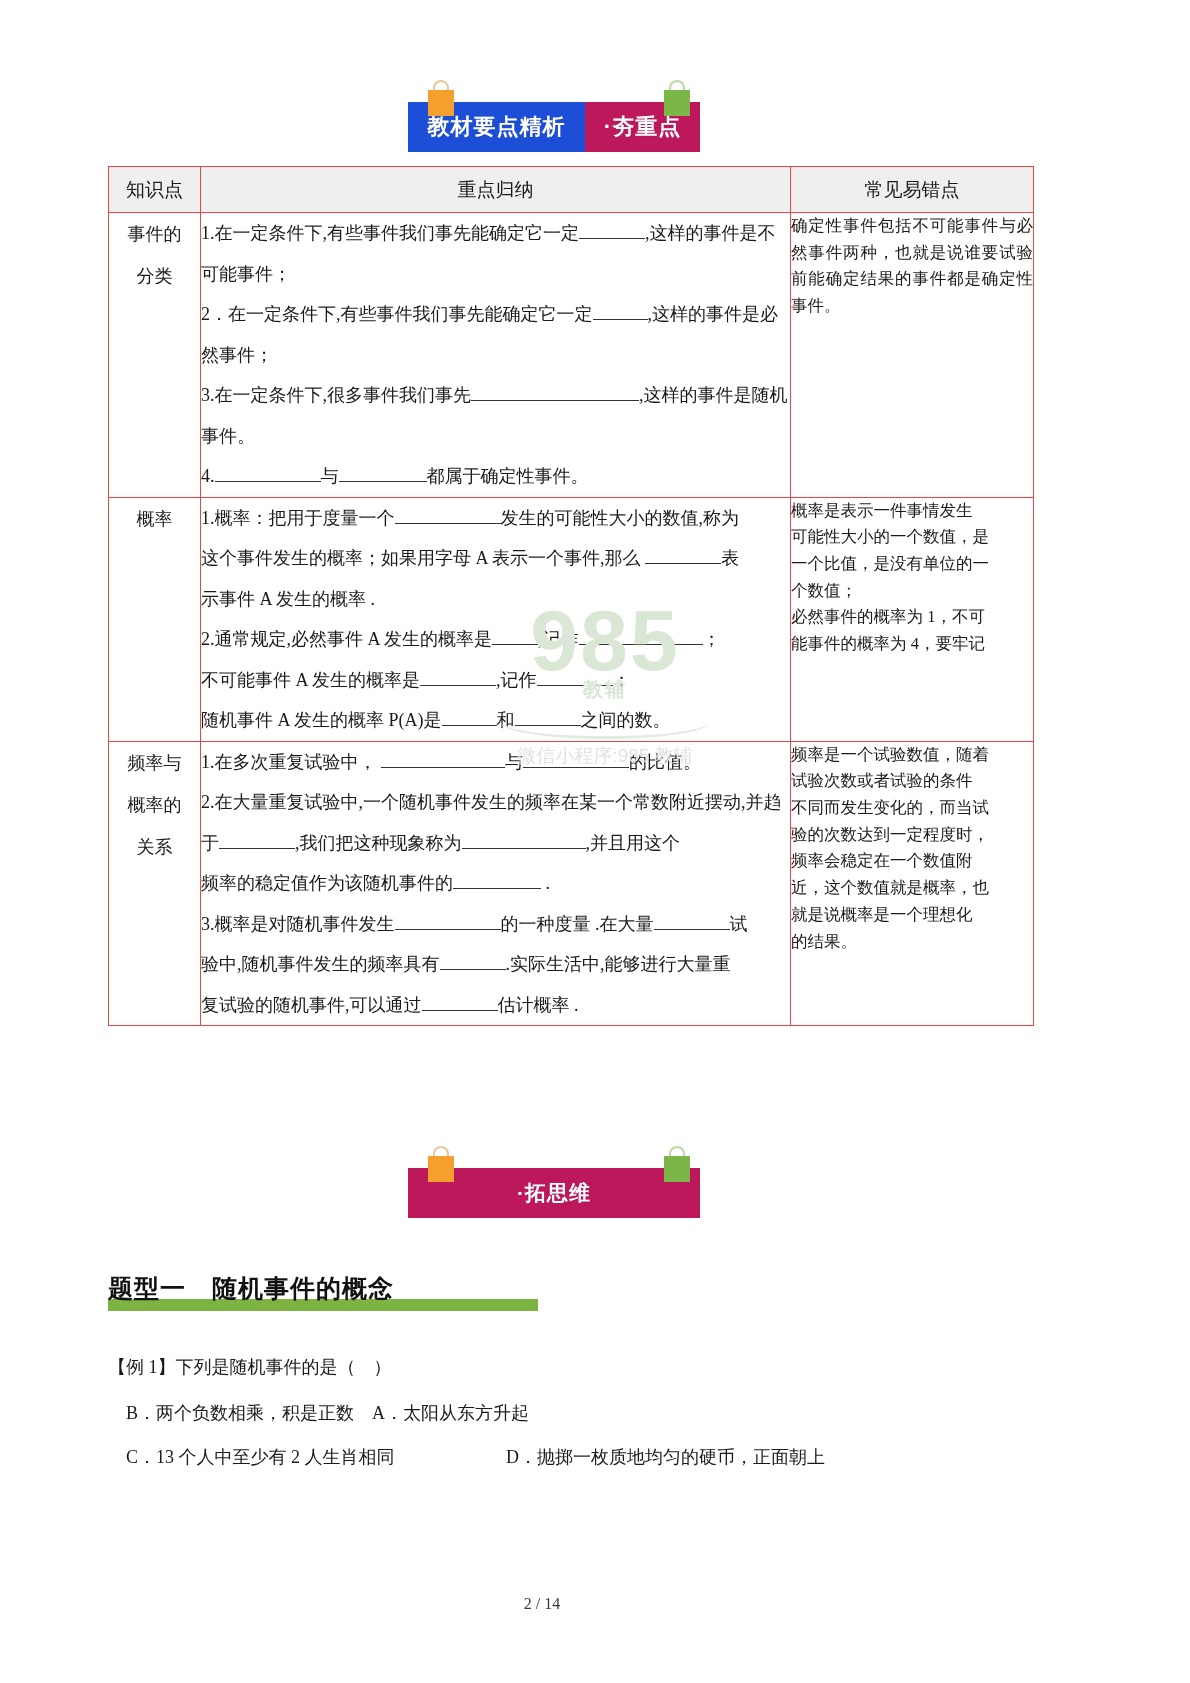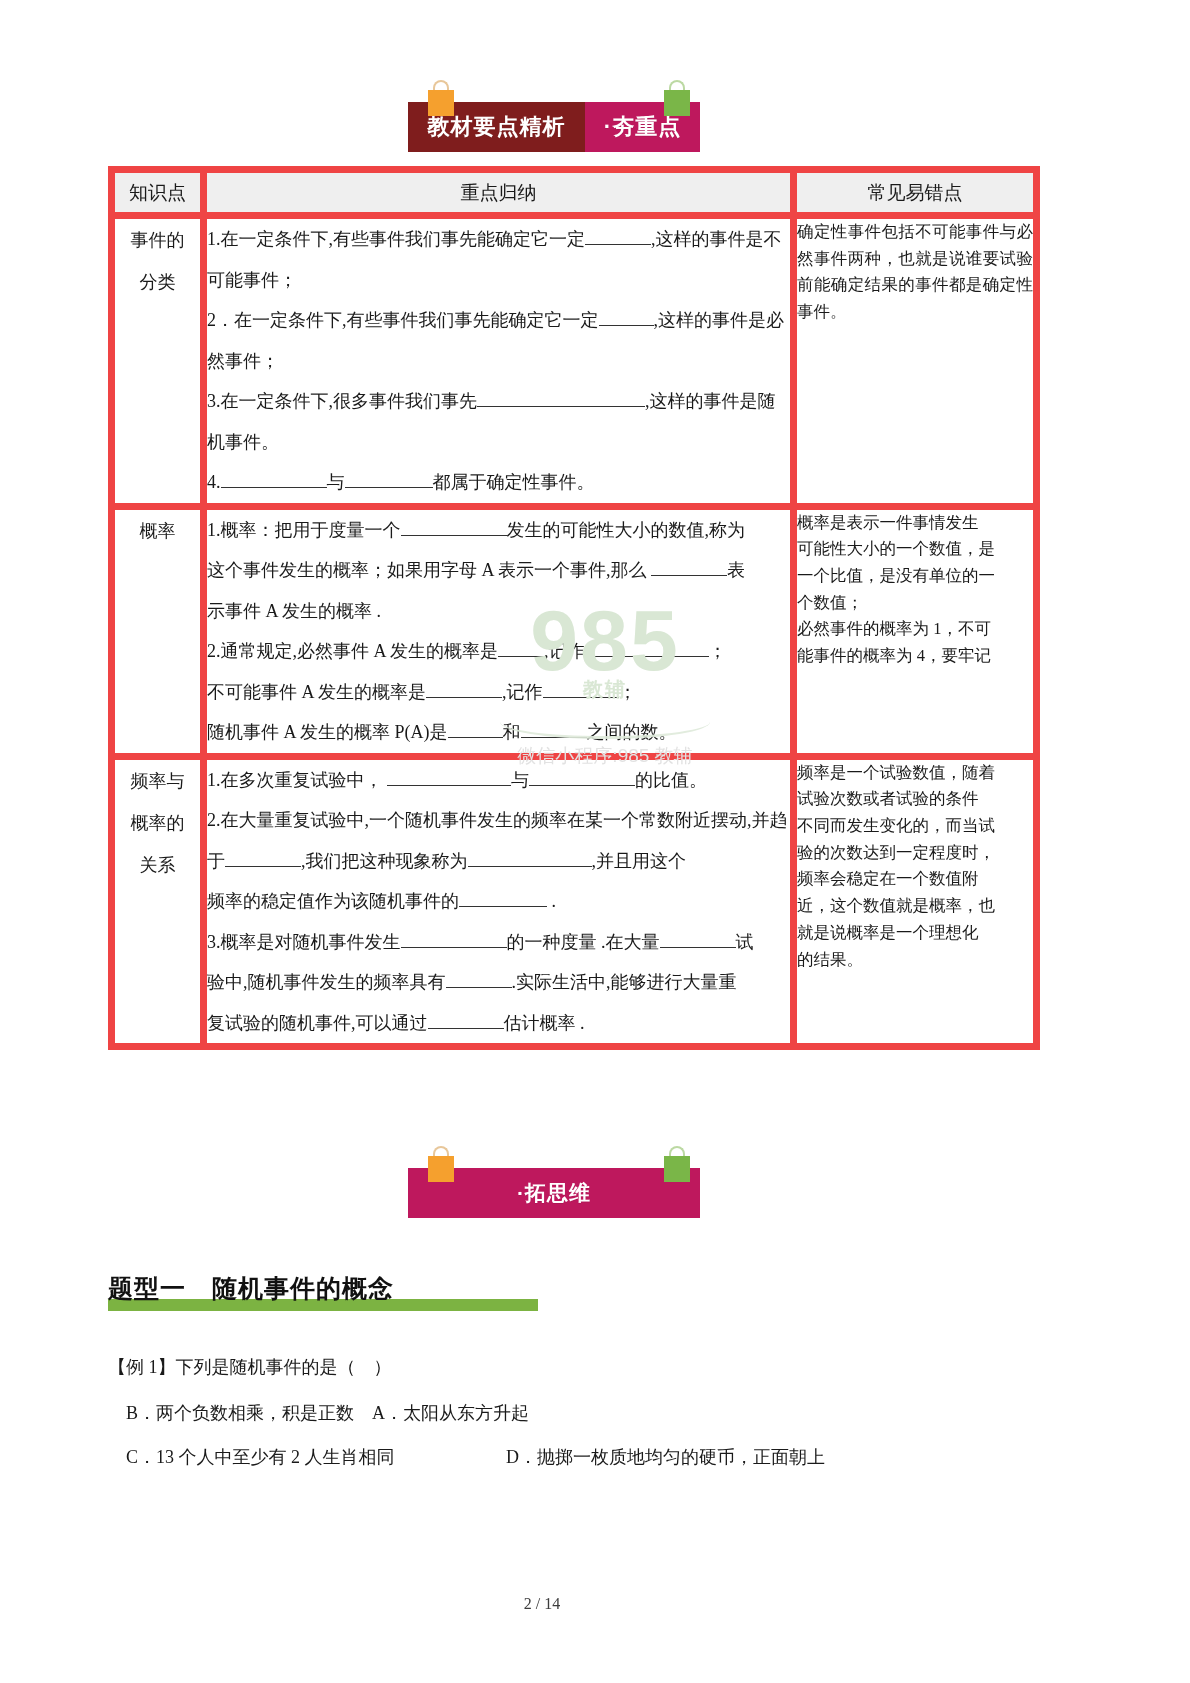--- a/index.html
+++ b/index.html
@@ -31,21 +31,21 @@
   .banner-1 { position: absolute; left: 408px; top: 102px; }
   .banner-2 { position: absolute; left: 408px; top: 1168px; }
 
   .banner {
     position: relative;
     display: flex;
     height: 50px;
     width: 292px;
   }
   .banner-green {
-    background: #7f1d1d;
+    background: #1d4ed8;
     flex: 0 0 177px;
     display: flex;
     align-items: center;
     justify-content: center;
   }
   .banner-orange {
     background: #be185d;
     flex: 1 1 auto;
     display: flex;
     align-items: center;
@@ -94,21 +94,21 @@
   
   .tbl {
     position: absolute;
     left: 108px;
     top: 166px;
     width: 925px;
     border-collapse: collapse;
     table-layout: fixed;
   }
   .tbl td, .tbl th {
-    border: 7px solid #ef4444;
+    border: 1px solid #ef4444;
     vertical-align: top;
     padding: 0;
   }
   .tbl thead th {
     background: #efefef;
     text-align: center;
     font-weight: normal;
     font-size: 19px;
     height: 46px;
     vertical-align: middle;

